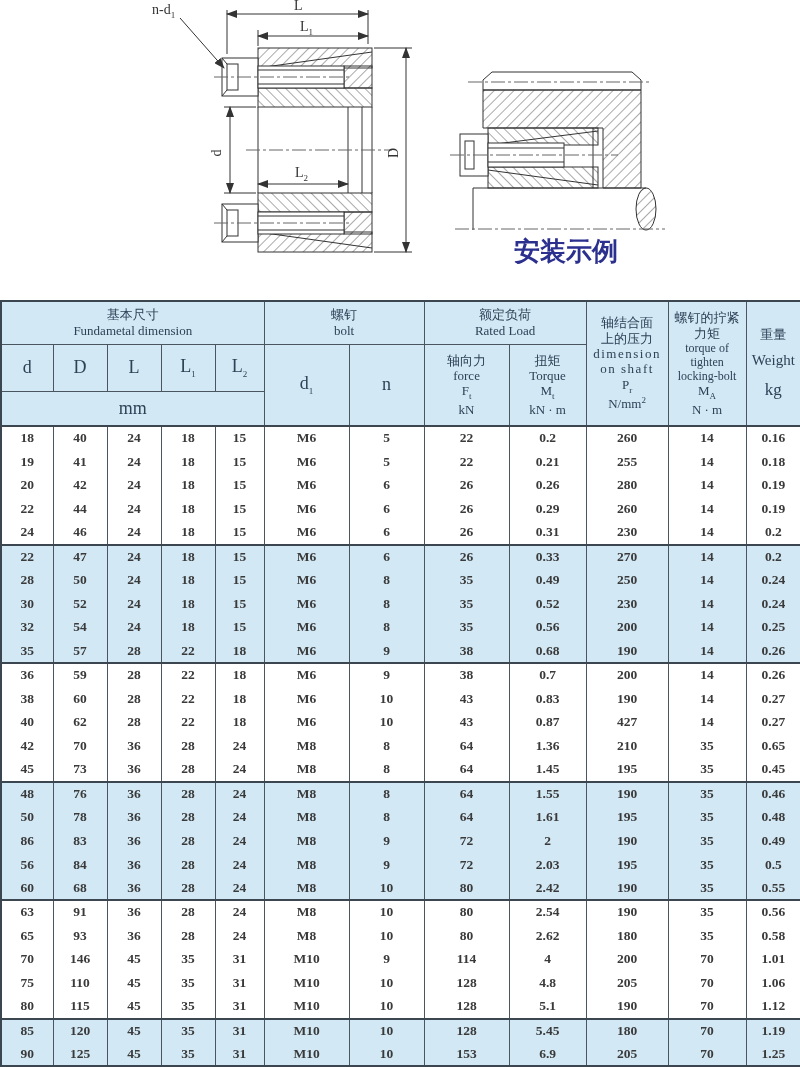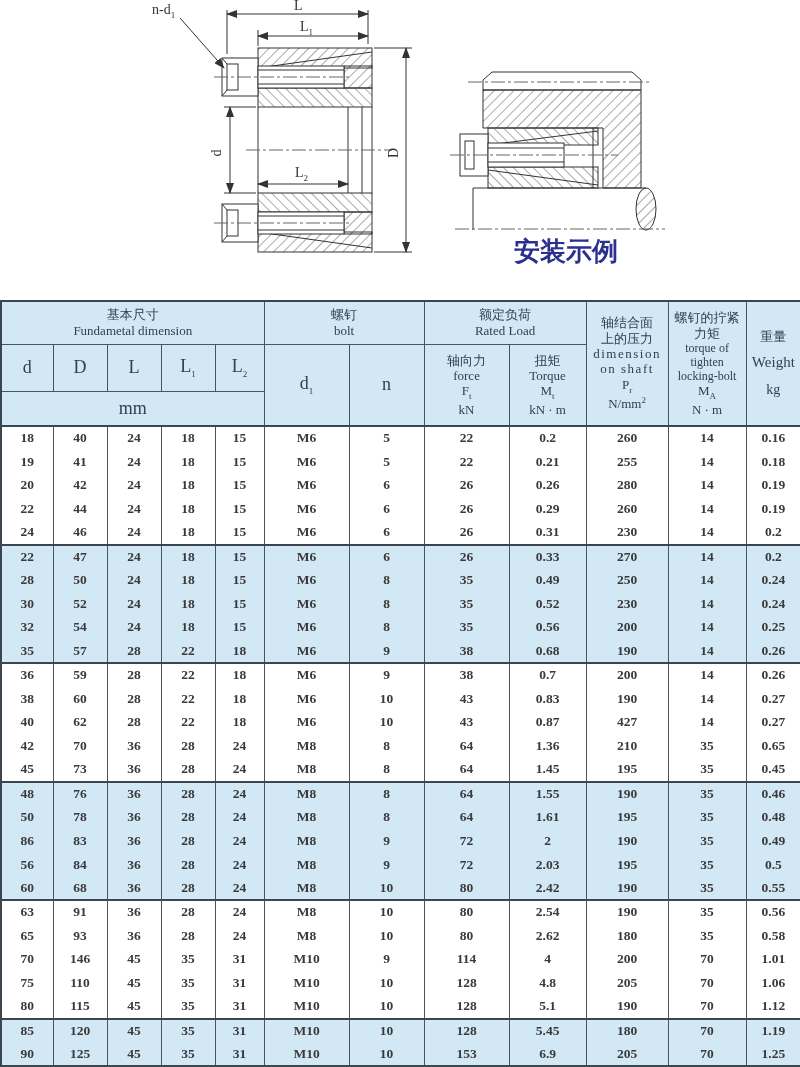--- a/index.html
+++ b/index.html
@@ -201,21 +201,21 @@
           <div class="small-en">tighten</div>
           <div class="small-en">locking-bolt</div>
           <div><span>M</span><sub>A</sub></div>
           <div>N · m</div>
         </th>
         <th rowspan="3">
           <div>重量</div>
           <div class="gap"></div>
           <div style="font-size:15px">Weight</div>
           <div class="gap"></div>
-          <div style="font-size:14px">kg</div>
+          <div style="font-size:17px">kg</div>
         </th>
       </tr>
       <tr class="row-b">
         <th class="big-sym">d</th>
         <th class="big-sym">D</th>
         <th class="big-sym">L</th>
         <th class="big-sym"><span>L</span><sub>1</sub></th>
         <th class="big-sym"><span>L</span><sub>2</sub></th>
         <th rowspan="2" class="big-sym"><span>d</span><sub>1</sub></th>
         <th rowspan="2" class="big-sym">n</th>

